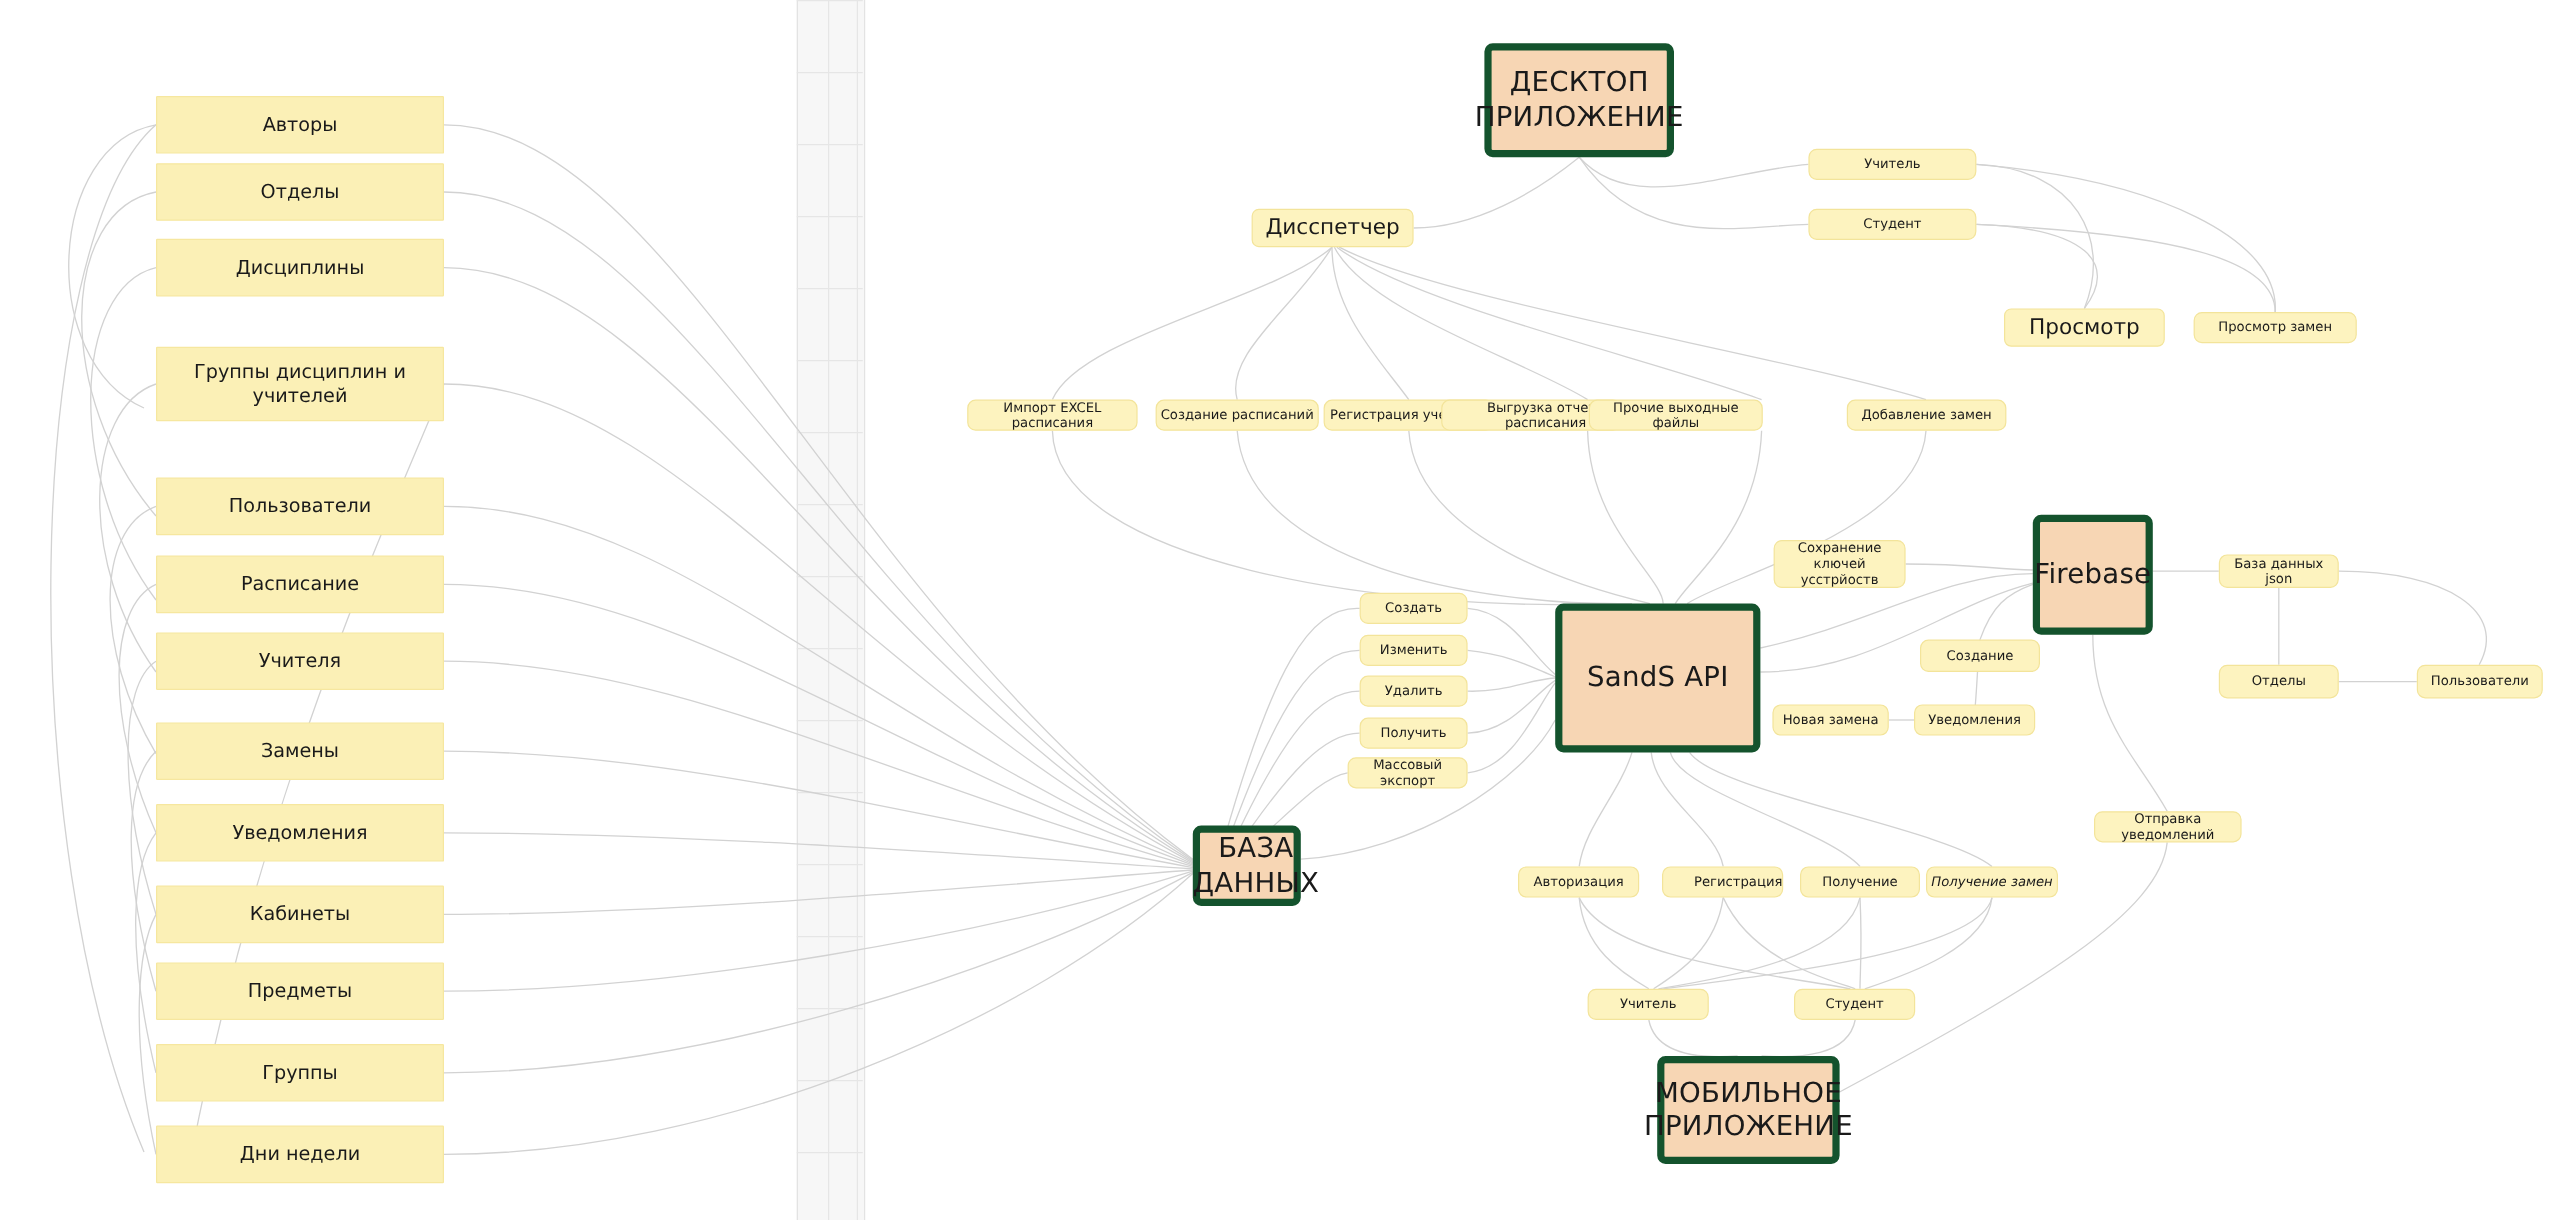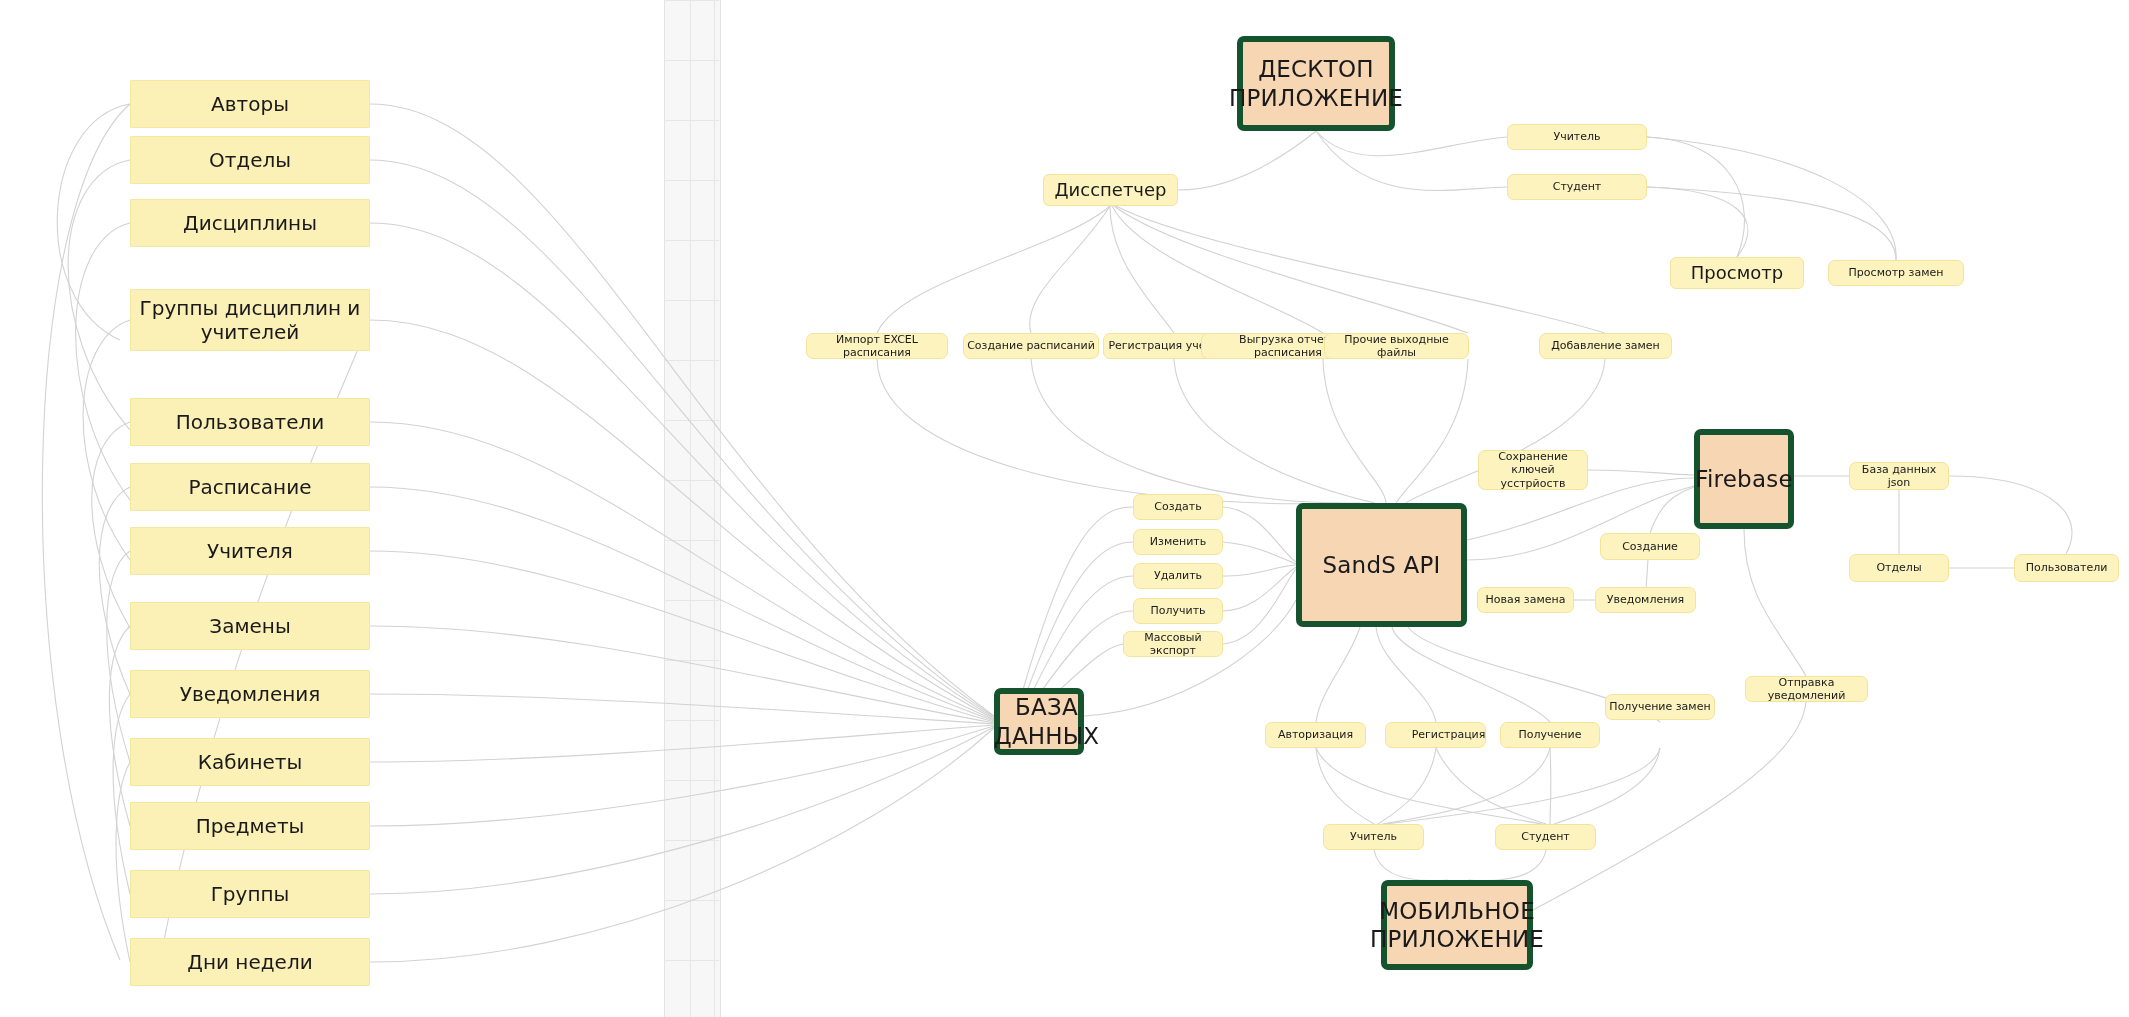--- a/index.html
+++ b/index.html
@@ -18,21 +18,21 @@
   .node{
     position:absolute;box-sizing:border-box;
     display:flex;align-items:center;justify-content:center;text-align:center;
     line-height:1.22;white-space:pre-line;
     background:#fdf3bf;border:1px solid #f3e49a;
   }
   .node.big{
     background:#f7d6b4;border:6px solid #14532d;border-radius:7px;
     font-size:23px;letter-spacing:.2px;
   }
-  .node.left{border-radius:1px;font-size:20px;background:#fbf0b6;border-color:#f6e79f;}
+  .node.left{border-radius:1px;font-size:16px;background:#fbf0b6;border-color:#f6e79f;}
   .node.mid{border-radius:6px;font-size:18px;}
   .node.small{border-radius:7px;font-size:11px;}
 </style>
 </head>
 <body>
 
 <div id="canvas">
 
   <div class="band" style="left:664px;width:55px;"></div>
   <div class="band-inner" style="left:664px;width:55px;"></div>
@@ -204,17 +204,17 @@
       <div class="node small" style="left: 1133px; top: 529px; width: 90px; height: 26px;">Изменить</div>
       <div class="node small" style="left: 1133px; top: 563px; width: 90px; height: 26px;">Удалить</div>
       <div class="node small" style="left: 1133px; top: 598px; width: 90px; height: 26px;">Получить</div>
       <div class="node small" style="left: 1123px; top: 631px; width: 100px; height: 26px;">Массовый экспорт</div>
       <div class="node small" style="left: 1477px; top: 587px; width: 97px; height: 26px;">Новая замена</div>
       <div class="node small" style="left: 1595px; top: 587px; width: 101px; height: 26px;">Уведомления</div>
       <div class="node small" style="left: 1745px; top: 676px; width: 123px; height: 26px;">Отправка уведомлений</div>
       <div class="node small" style="left: 1265px; top: 722px; width: 101px; height: 26px;">Авторизация</div>
       <div class="node small" style="left: 1385px; top: 722px; width: 101px; height: 26px; padding-left: 26px;">Регистрация</div>
       <div class="node small" style="left: 1500px; top: 722px; width: 100px; height: 26px;">Получение</div>
-      <div class="node small" style="left: 1605px; top: 694px; width: 110px; height: 26px;">Получение замен</div>
+      <div class="node small" style="left: 1605px; top: 722px; width: 110px; height: 26px; font-style: italic;">Получение замен</div>
       <div class="node small" style="left: 1323px; top: 824px; width: 101px; height: 26px;">Учитель</div>
       <div class="node small" style="left: 1495px; top: 824px; width: 101px; height: 26px;">Студент</div>
     </div>
 </div>
 
 </body></html>

